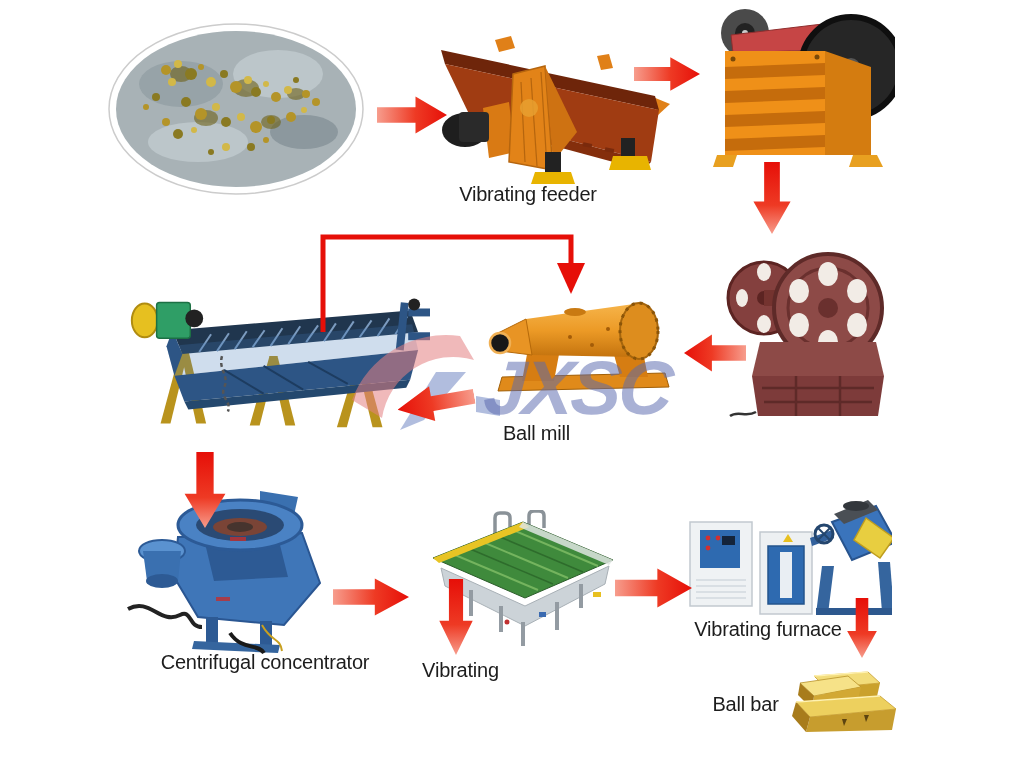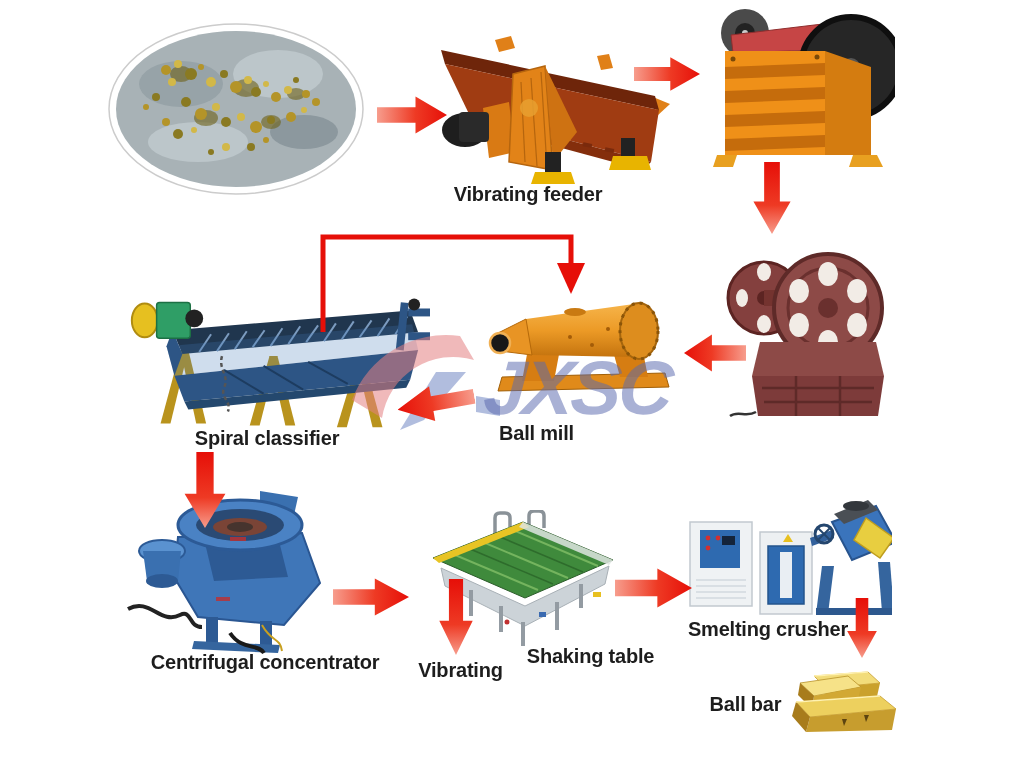--- a/index.html
+++ b/index.html
@@ -5,21 +5,21 @@
   html,body{margin:0;padding:0;background:#fff;}
   .canvas{position:relative;width:1024px;height:768px;background:var(--bg,#fff);overflow:hidden;
           font-family:"Liberation Sans",sans-serif;}
   .art{position:absolute;z-index:1;}
   .wm-logo{position:absolute;z-index:3;}
   .wm-text{position:absolute;z-index:3;font-weight:700;font-style:italic;font-size:76px;
            letter-spacing:-3px;color:var(--watermark-blue,rgba(90,105,175,.5));
            transform:skewX(-4deg);line-height:1;}
   .connector{position:absolute;z-index:4;}
   .arrow{position:absolute;z-index:5;}
-  .lbl{position:absolute;z-index:6;font-weight:700;font-size:20px;letter-spacing:-.2px;
+  .lbl{position:absolute;z-index:6;font-weight:400;font-size:20px;letter-spacing:-.2px;
        color:var(--label-ink,#1d1d1d);text-align:center;line-height:1.05;}
   .defs{position:absolute;width:0;height:0;}
 </style>
 </head>
 <body>
 
 <div class="canvas">
 
   <svg class="defs" aria-hidden="true">
     <defs>
@@ -385,20 +385,18 @@
       <use href="#arw-d"></use>
     </svg>
 
   <svg class="connector" style="left:300px;top:225px;width:300px;height:110px" viewBox="0 0 300 110">
     <path d="M23,107 L23,12 L271,12 L271,40" fill="none" style="stroke:var(--arrow-red)" stroke-width="5"></path>
     <polygon points="257,38 285,38 271,69" style="fill:var(--arrow-red)"></polygon>
   </svg>
 
   <div class="lbl" style="left:398px;top:184px;width:260px">Vibrating feeder</div>
   <div class="lbl" style="left:454px;top:423px;width:165px">Ball mill</div>
-  <div class="lbl" style="left:148px;top:428px;width:238px">Spiral classifier</div>
   <div class="lbl" style="left:110px;top:652px;width:310px">Centrifugal concentrator</div>
   <div class="lbl" style="left:413px;top:660px;width:95px">Vibrating</div>
-  <div class="lbl" style="left:498px;top:646px;width:185px">Shaking table</div>
-  <div class="lbl" style="left:663px;top:619px;width:210px">Smelting crusher</div>
+  <div class="lbl" style="left:663px;top:619px;width:210px">Vibrating furnace</div>
   <div class="lbl" style="left:693px;top:694px;width:105px">Ball bar</div>
 
 </div>
 
 </body></html>

